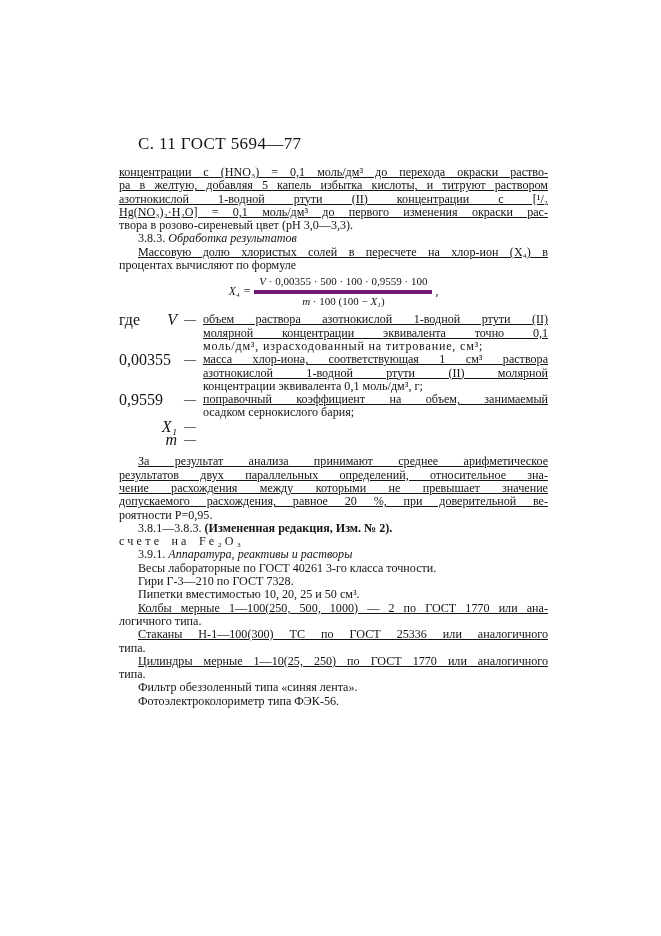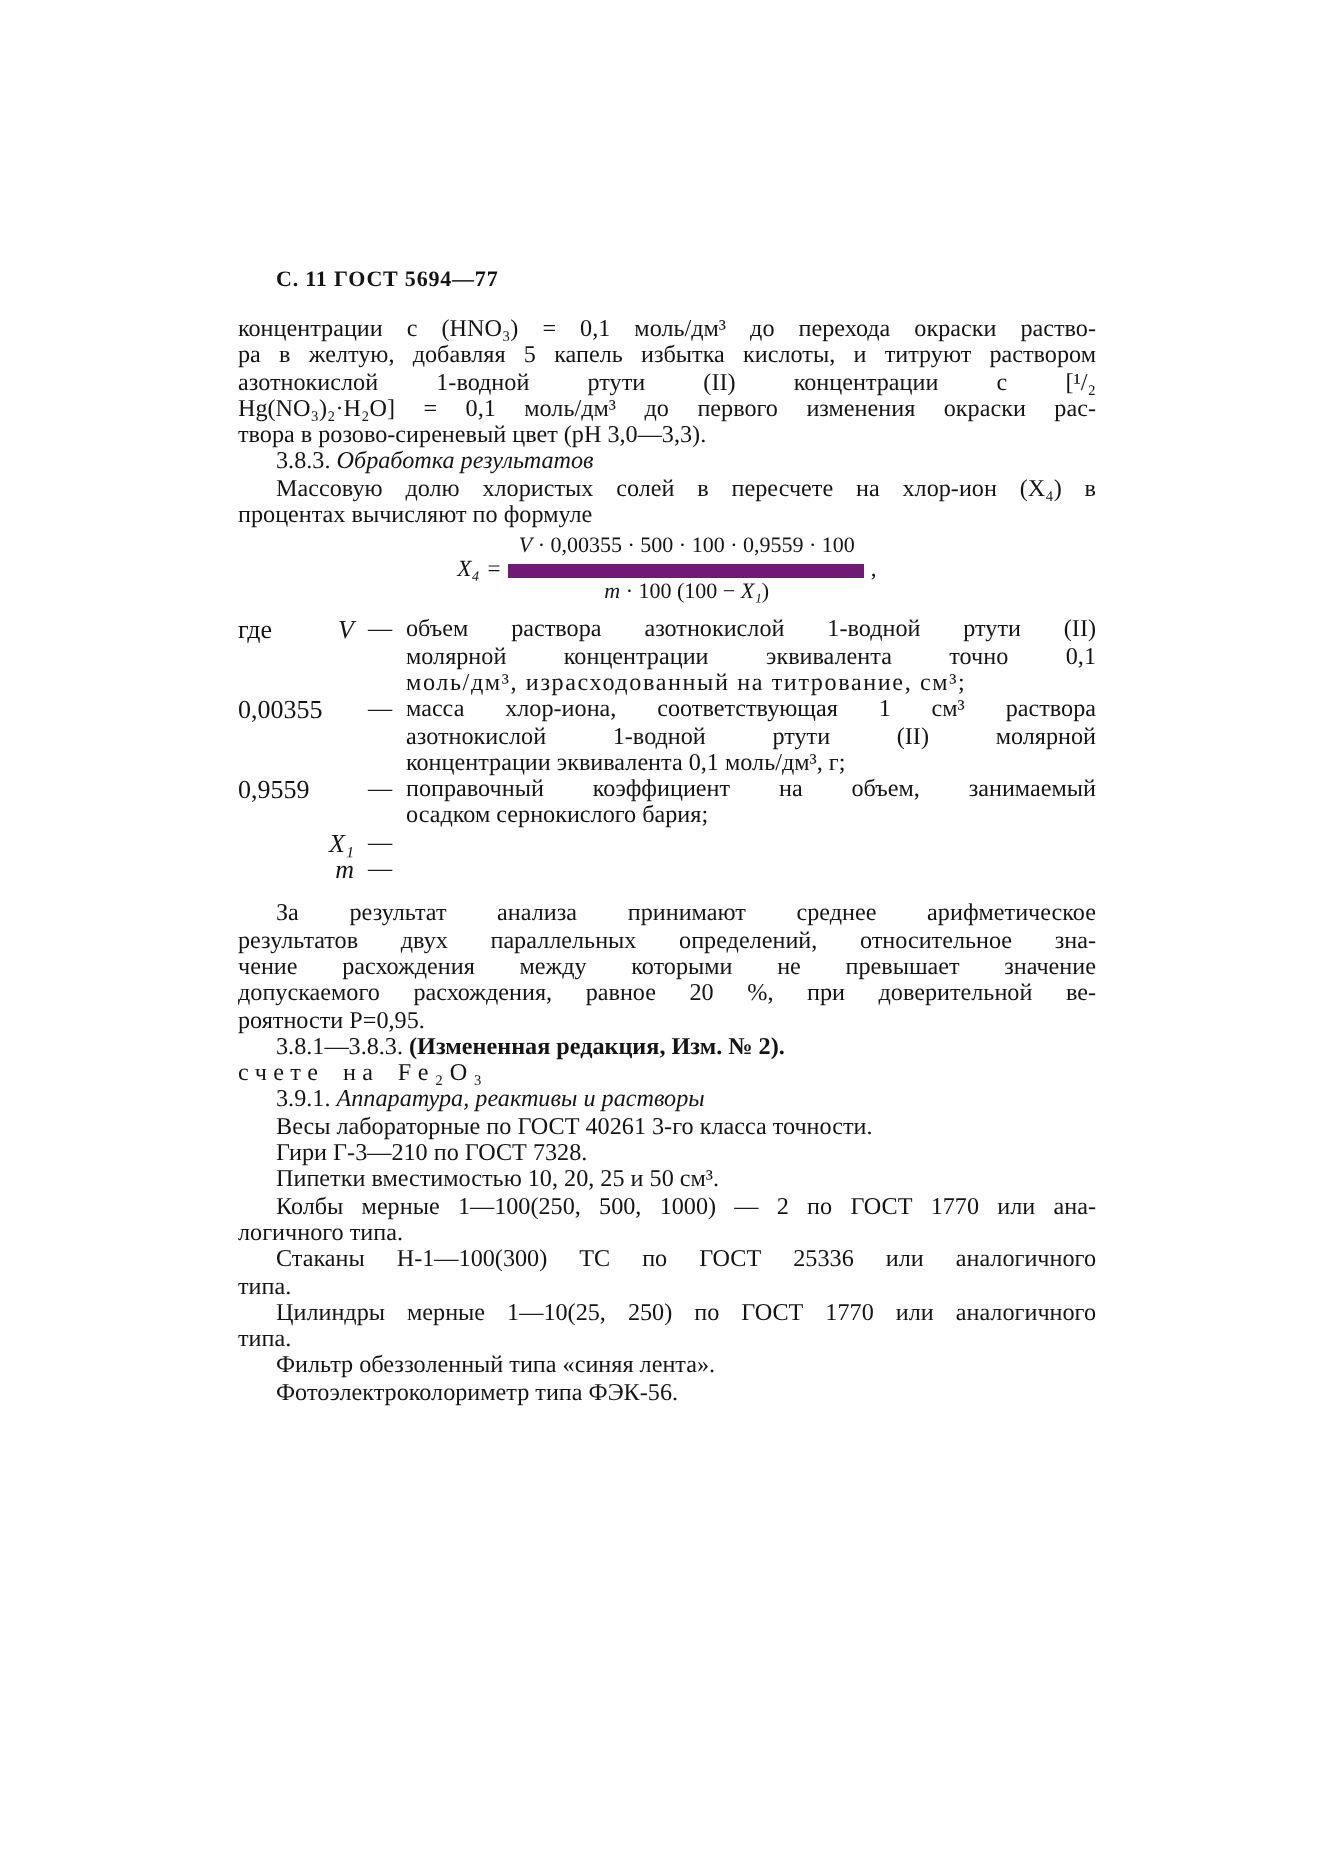--- a/index.html
+++ b/index.html
@@ -8,56 +8,56 @@
     width:661px; height:936px;
     background:#ffffff;
     font-family:"Liberation Serif","DejaVu Serif",serif;
     color:#141414;
     overflow:hidden;
   }
   .content {
     position:absolute; left:119px; top:134px; width:429px;
   }
   .running-head {
-    font-weight:bold;
-    font-size:11px;
+    font-weight:normal;
+    font-size:17px;
     letter-spacing:0.4px;
     margin:0 0 12px 19px;
   }
   .line {
     font-size:12.1px;
     line-height:13.3px;
     text-align:left;
   }
-  .j { text-align:justify; text-align-last:justify; }
+  .j { text-align:justify; text-align-last:justify;text-decoration:underline; }
   .ind { text-indent:19px; }
   .ls { letter-spacing:0.8px; }
   .it { font-style:italic; }
   .b  { font-weight:bold; }
   .spaced { letter-spacing:3.2px; word-spacing:3px; }
 
   
   .formula {
     display:flex; justify-content:center; align-items:center;
     margin:4px 0 6px 0;
     font-size:11.6px; line-height:12px;
   }
   .f-lhs { font-style:italic; }
   .f-eq { margin:0 4px; }
   .frac { display:inline-flex; flex-direction:column; align-items:center; }
-  .frac .num { padding:0 5px 2px 5px; border-bottom:7px solid #701a75; font-size:11px; line-height:11.5px; }
+  .frac .num { padding:0 5px 2px 5px; border-bottom:4px solid #701a75; font-size:11px; line-height:11.5px; }
   .frac .den { padding-top:2px; font-size:11px; line-height:11.5px; }
   .f-tail { margin-left:3px; }
 
   
   .def-row { display:flex; }
   .def-term {
     width:58px; flex:none;
     display:flex;
-    font-size:13px; line-height:13.3px;
+    font-size:16px; line-height:13.3px;
   }
   .def-term.first { justify-content:space-between; }
   .def-term.numv  { justify-content:flex-start; }
   .def-term.sym   { justify-content:flex-end; }
   .def-dash { width:26px; flex:none; text-align:center; font-size:12.1px; line-height:13.3px; }
   .def-body { flex:1; min-width:0; }
 
   .para3 { margin-top:9px; }
 </style>
 </head>

